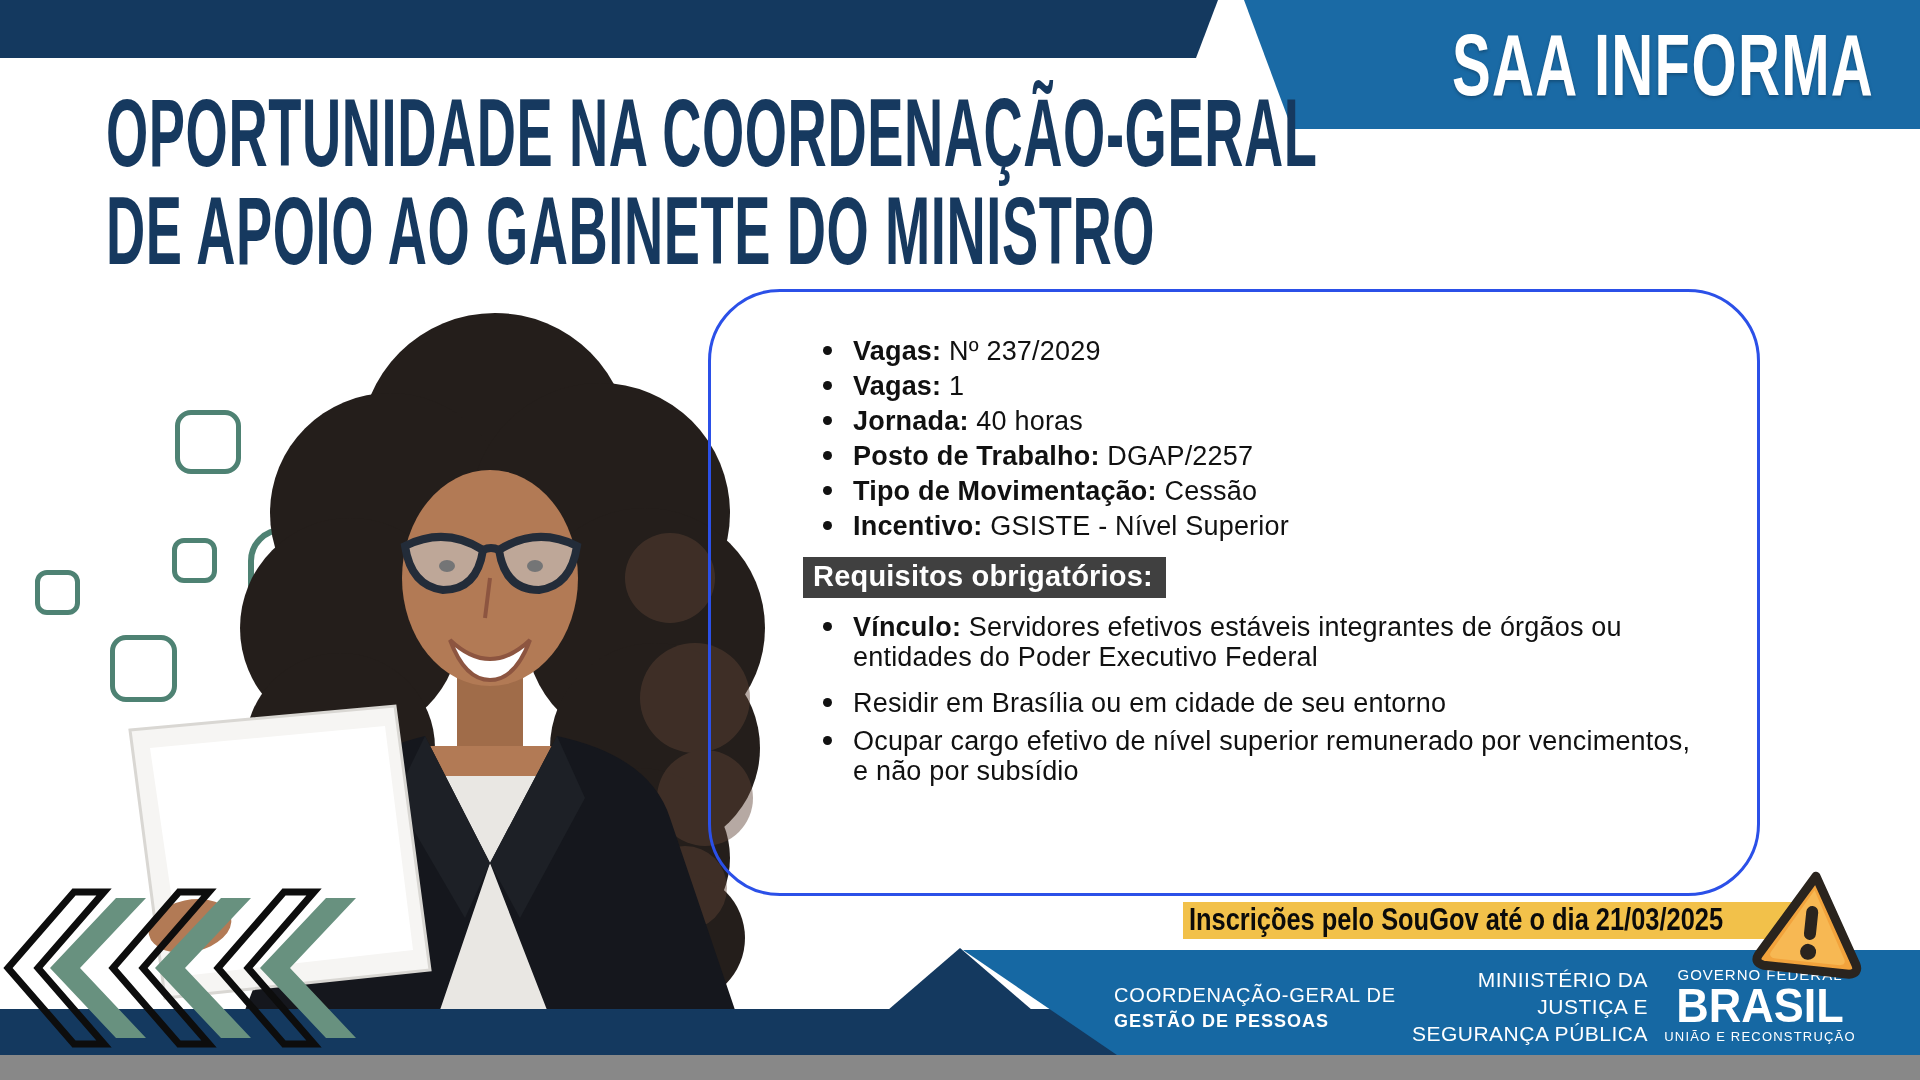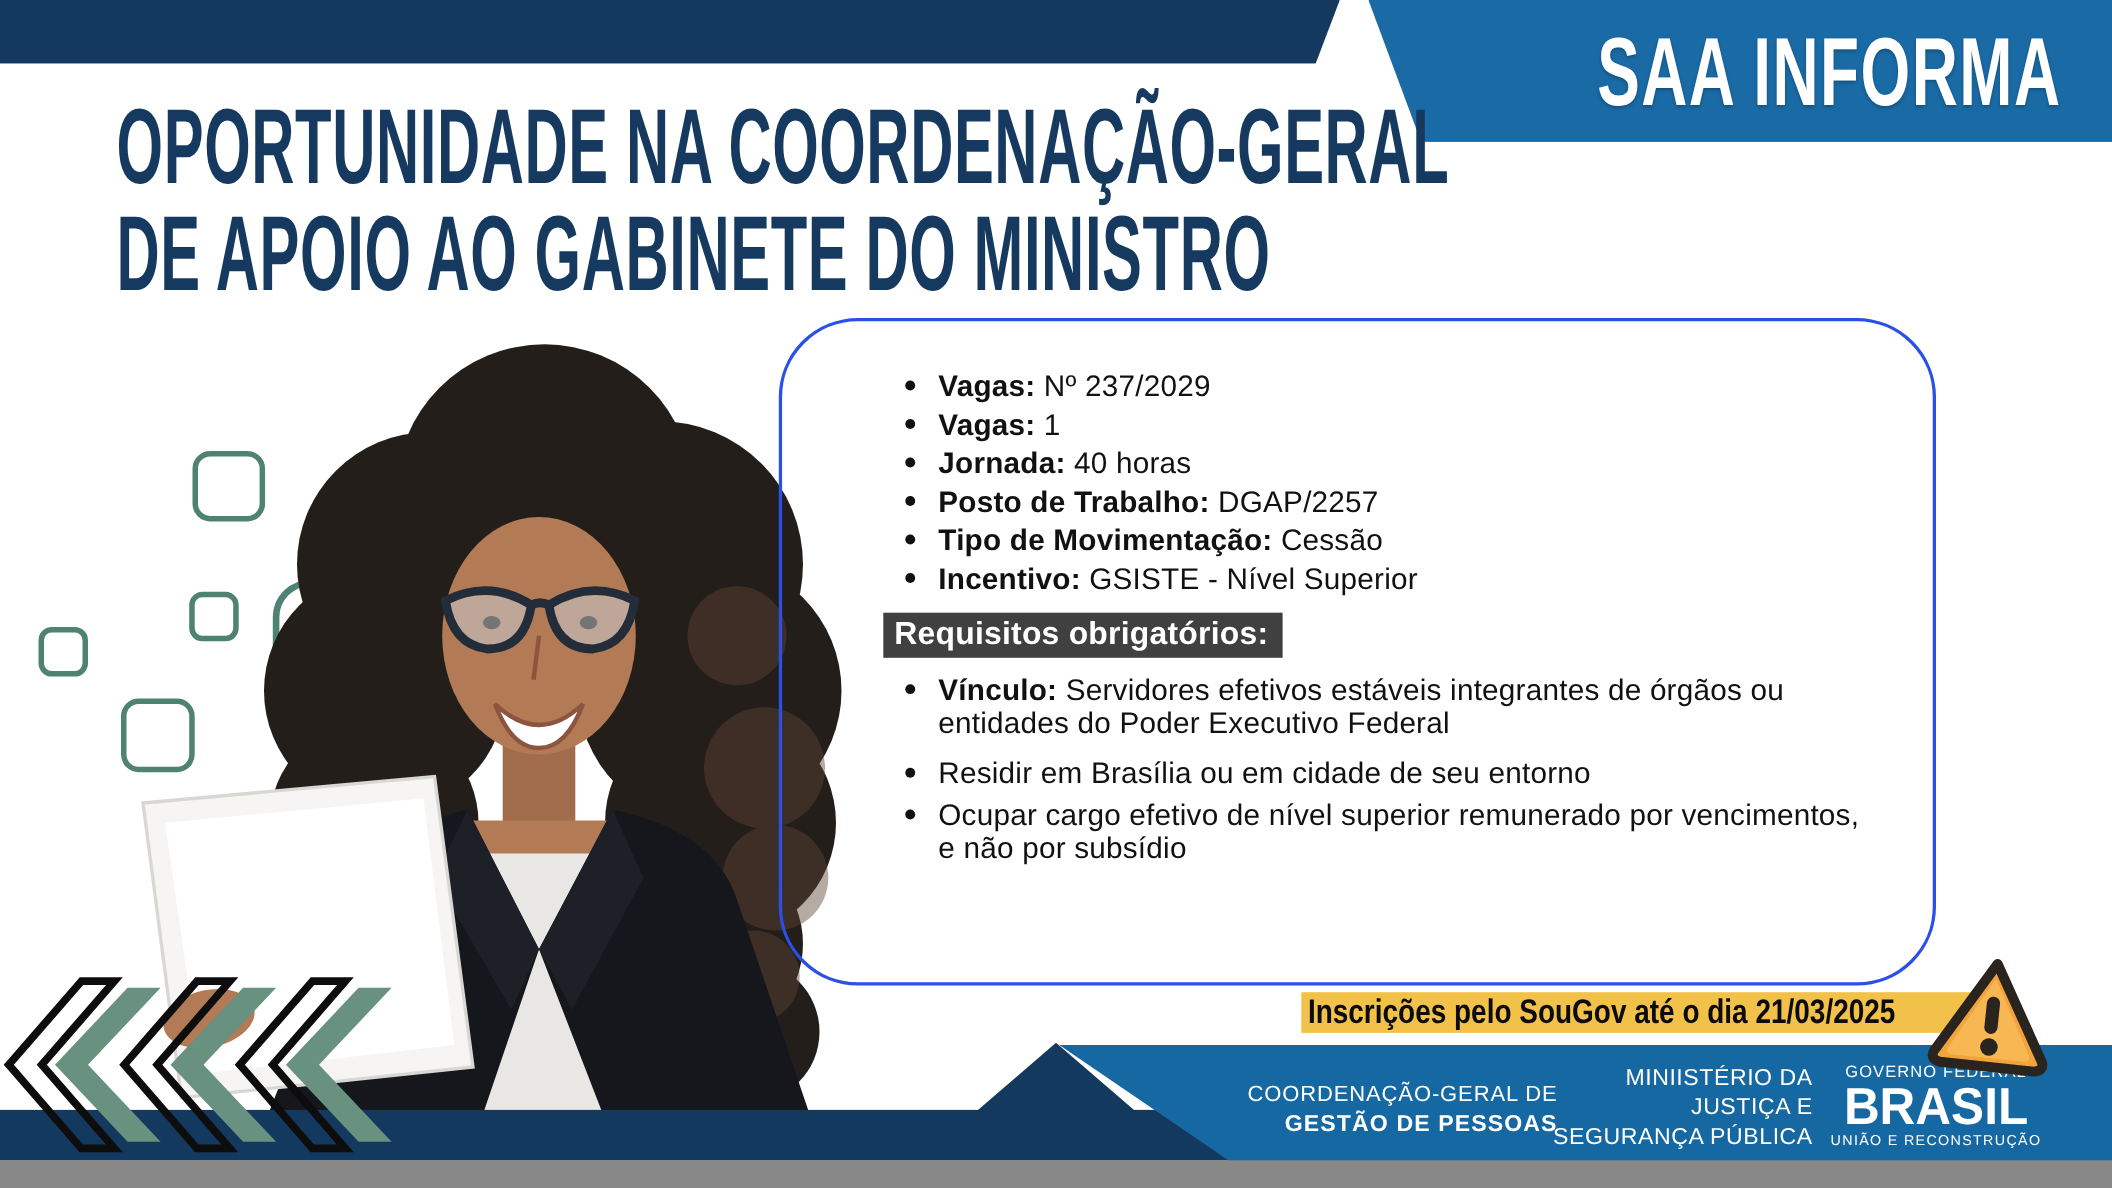--- a/index.html
+++ b/index.html
@@ -79,23 +79,23 @@
     position:absolute; left:880px; top:944px; width:160px; height:70px; background:#14395f; z-index:4;
     clip-path:polygon(8px 66px,80px 4px,152px 66px);
   }
   .footer-blue{
     position:absolute; left:0; top:948px; width:1920px; height:122px; background:#1668a3; z-index:5;
     clip-path:polygon(963px 2px,1920px 2px,1920px 120px,1136px 120px);
   }
   .chevrons{ position:absolute; left:0; top:878px; z-index:5; }
   
   .footer-block{ position:absolute; color:#ffffff; z-index:6; }
-  .org-block{ right:504px; top:982px; text-align:right; }
+  .org-block{ right:524px; top:982px; text-align:left; }
   .org-block .l1{ font-size:20px; letter-spacing:0.8px; line-height:26px; font-weight:400; }
-  .org-block .l2{ font-size:21px; letter-spacing:1px; line-height:27px; font-weight:700; }
+  .org-block .l2{ font-size:18px; letter-spacing:1px; line-height:27px; font-weight:700; }
   .ministry-block{ right:272px; top:966px; text-align:right; }
   .ministry-block div{ font-size:21px; line-height:27px; letter-spacing:0.5px; font-weight:400; }
   .gov-block{ left:1660px; top:966px; width:200px; text-align:center; }
   .gov-block .g-top{ font-size:15px; letter-spacing:1px; font-weight:400; }
   .gov-block .g-logo{ font-size:45px; font-weight:700; line-height:44px; letter-spacing:0px;
     transform:scaleY(1.05); transform-origin:center top; }
   .gov-block .g-bottom{ font-size:13px; letter-spacing:1.2px; margin-top:2px; font-weight:400; }
 </style>
 </head>
 <body>

